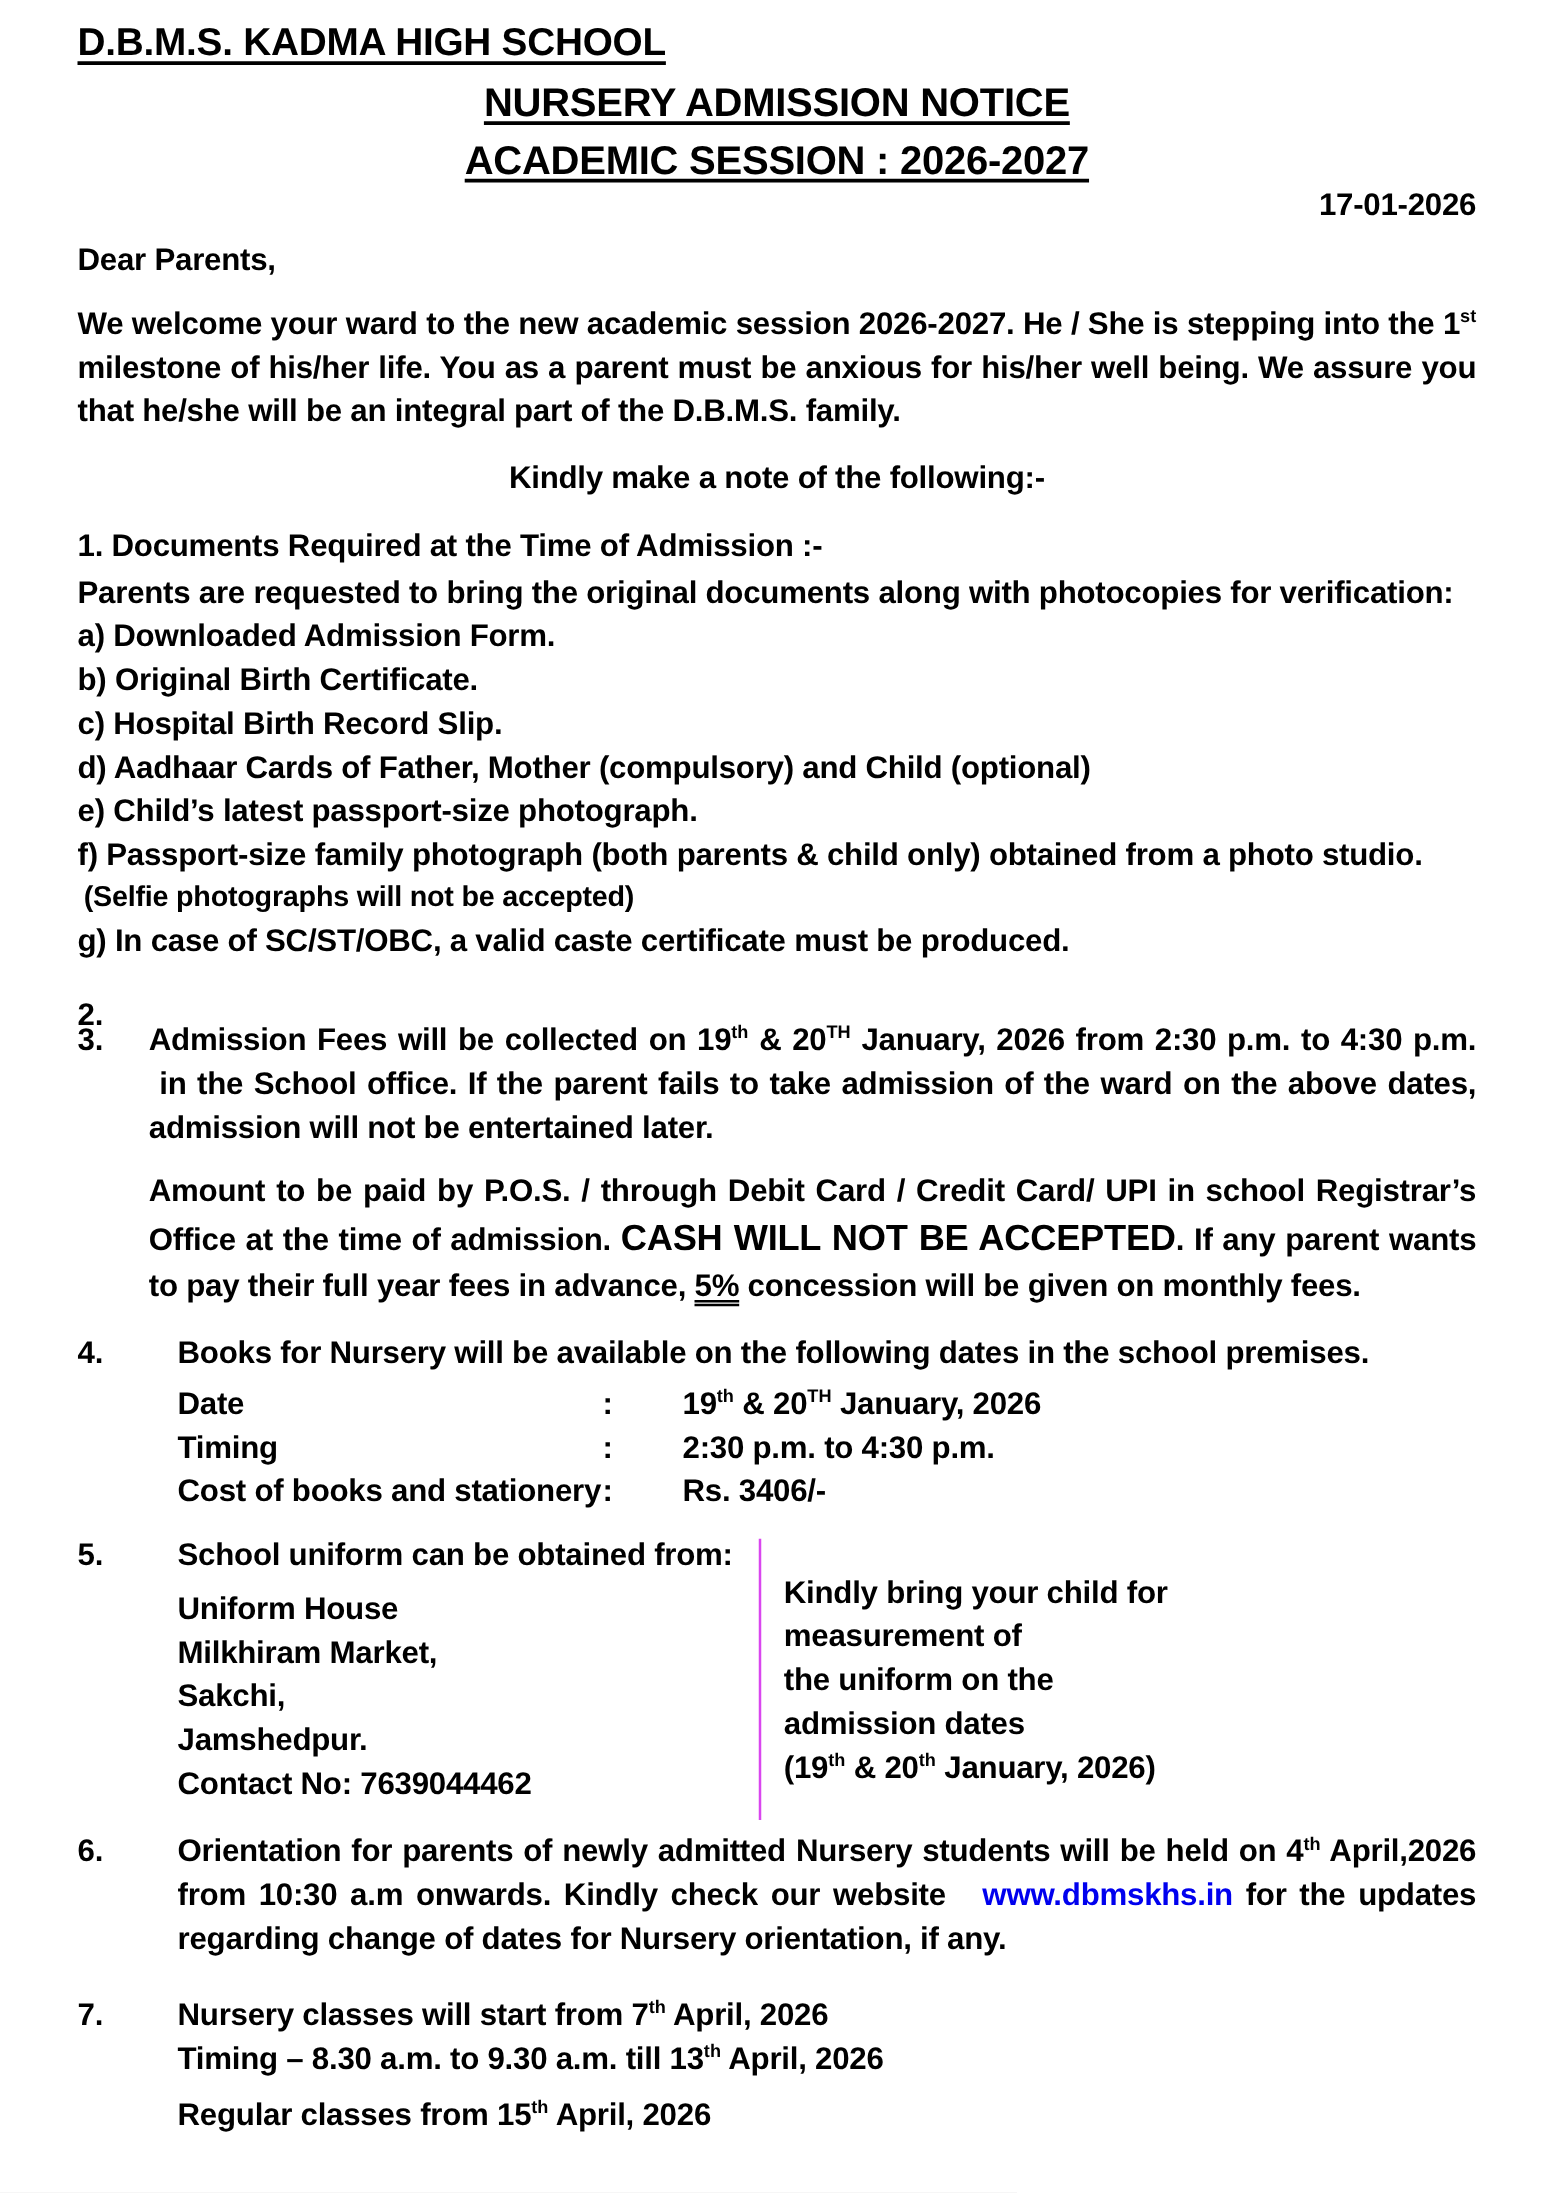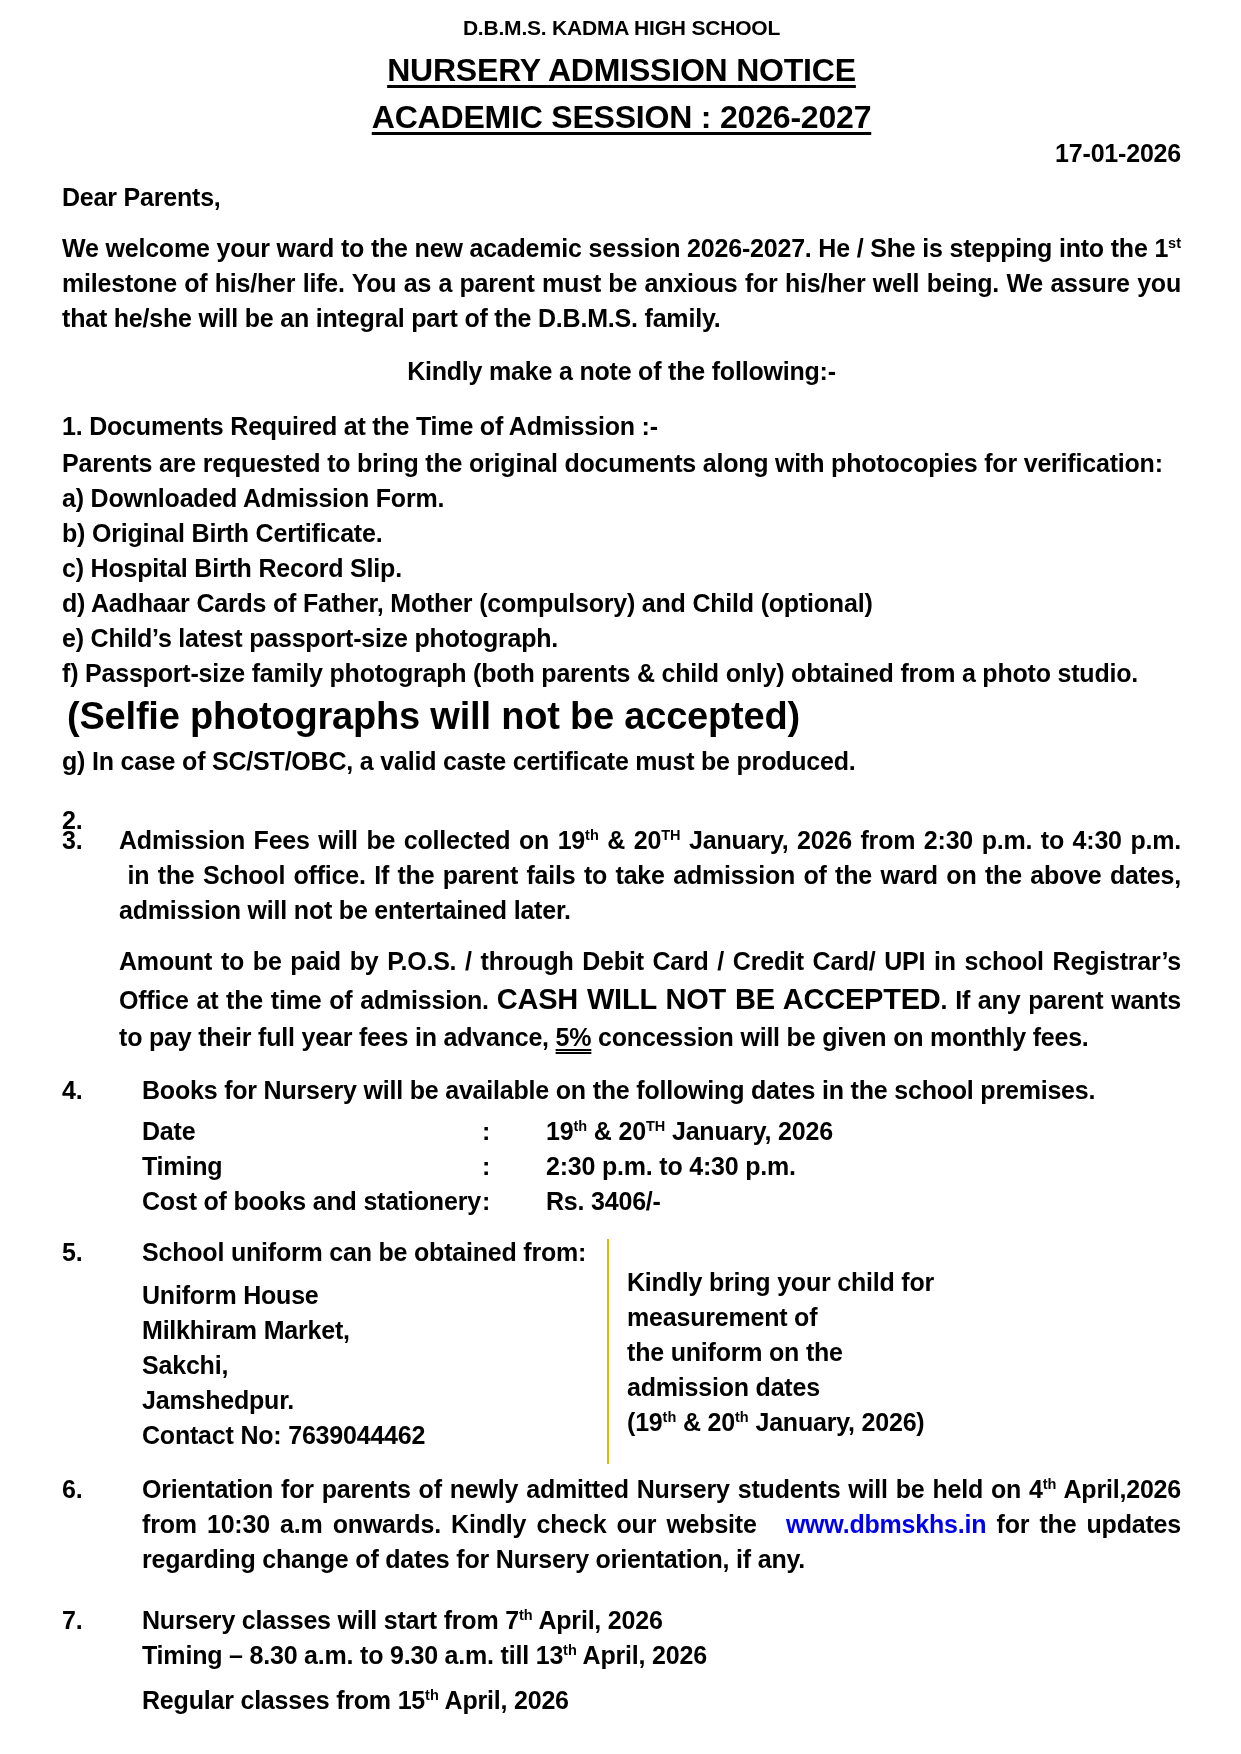--- a/index.html
+++ b/index.html
@@ -13,54 +13,54 @@
     font-weight:700;
     font-size:25px;
     line-height:1.40;
     letter-spacing:-0.2px;
     box-sizing:border-box;
     padding:16px 60px 26px 62px;
     display:flex;flex-direction:column;
     overflow:hidden;
   }
   .h1{
-    text-align:center;font-size:21px;line-height:1.15;
-    text-decoration-thickness:3px;text-underline-offset:5px;
+    font-size:31px;line-height:1.15;
+    text-decoration:underline;text-decoration-thickness:3px;text-underline-offset:5px;
     margin:0 0 12px 0;
   }
   .h2,.h3{
     text-align:center;font-size:32px;line-height:1.15;
     text-decoration:underline;text-decoration-thickness:2.5px;text-underline-offset:4px;
     margin:0 0 10px 0;
   }
   .h3{margin-bottom:0;}
   .date-line{text-align:right;line-height:1.2;margin-top:2px;}
   .salutation{margin-top:12px;}
   .para{margin-top:16px;text-align:justify;}
   .note-line{margin-top:18px;text-align:center;}
   .s1-heading{margin-top:20px;}
   .s1-intro{margin-top:2px;text-align:justify;}
   .doc-list{margin:0;padding:0;list-style:none;}
   .doc-list li{margin:0;}
-  .selfie-note{font-size:38px;padding-left:5px;margin-top:1px;line-height:1.3;}
+  .selfie-note{font-size:23px;padding-left:5px;margin-top:1px;line-height:1.3;}
   .item-g{margin-top:3px;}
   .num-item{position:relative;margin-top:0;}
   .num{position:absolute;left:0;top:0;}
   .s2{margin-top:24px;padding-left:48px;}
   .s3{margin-top:20px;padding-left:57px;text-align:justify;}
   .pay-para{margin-top:16px;margin-left:57px;text-align:justify;}
   .s4{margin-top:18px;padding-left:80px;}
   .fee-rows{margin-top:6px;}
   .frow{display:grid;grid-template-columns:340px 64px auto;}
   .s5{margin-top:16px;padding-left:80px;}
   .s5-flex{display:flex;align-items:stretch;}
   .s5-left{width:465px;flex:0 0 auto;}
   .s5-addr{margin-top:8px;}
   .s5-right{
-    border-left:2px solid #eab308;
+    border-left:2px solid #d946ef;
     padding:26px 0 24px 18px;
     margin-top:4px;
     flex:0 0 auto;
   }
   .s6{margin-top:8px;padding-left:80px;text-align:justify;}
   .s7{margin-top:26px;padding-left:80px;}
   .s7 .gap-sm{margin-top:10px;}
   .big{font-size:29px;}
   .u2{text-decoration:underline;text-decoration-style:double;text-decoration-thickness:1.5px;text-underline-offset:3px;}
   .link{color:#0000EE;cursor:pointer;margin-left:19px;}

